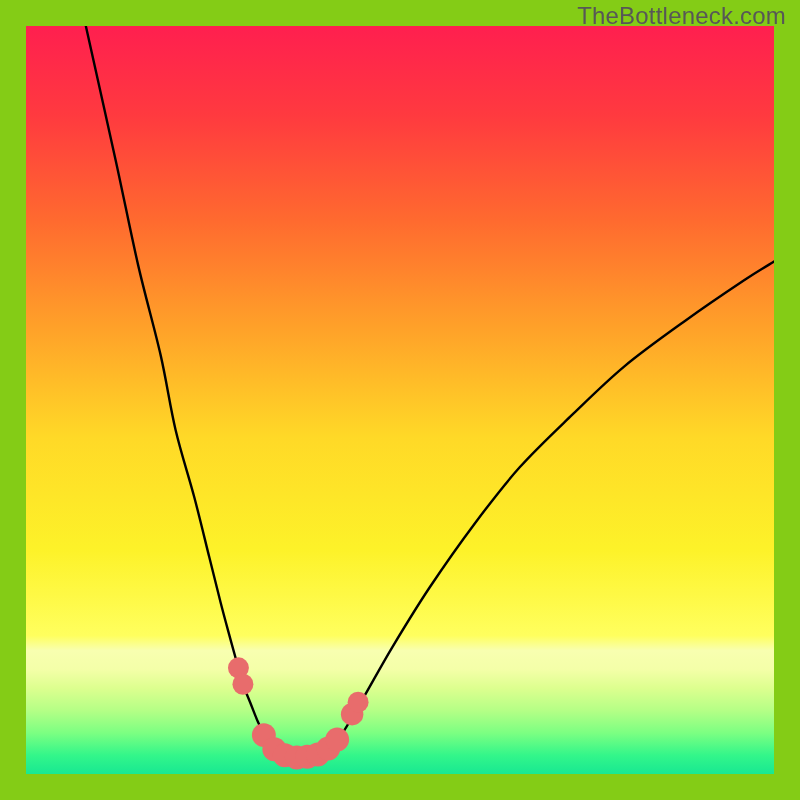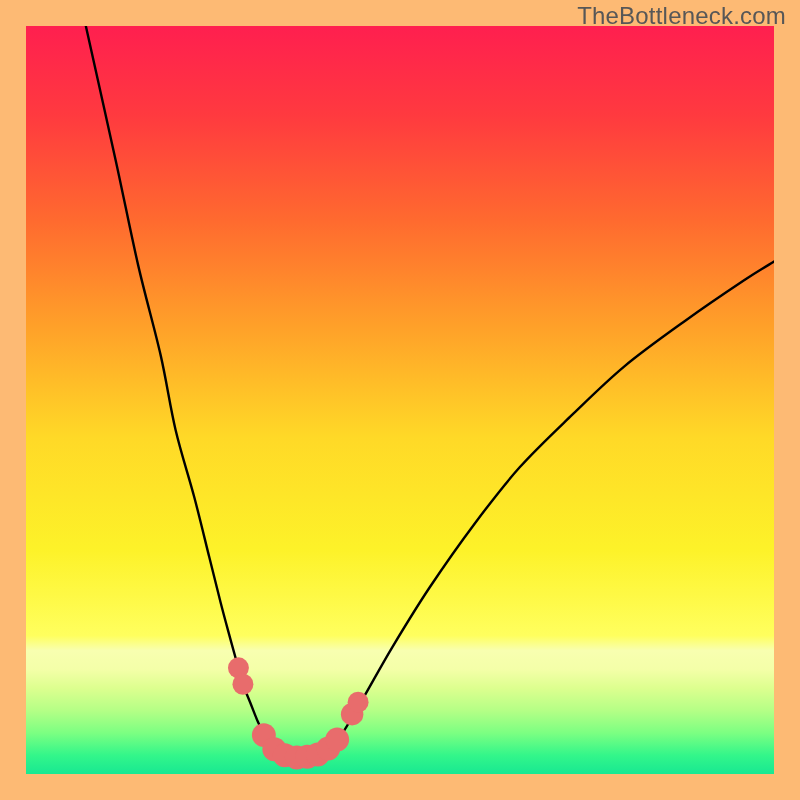--- a/index.html
+++ b/index.html
@@ -6,21 +6,21 @@
     margin: 0;
     padding: 0;
     width: 800px;
     height: 800px;
     background: #000;
     overflow: hidden;
   }
   .frame {
     position: absolute;
     inset: 0;
-    background: #fdba74;
+    background: #84cc16;
   }
   .watermark {
     position: absolute;
     top: 2px;
     right: 14px;
     font-family: Arial, Helvetica, sans-serif;
     font-size: 24px;
     color: #575757;
     letter-spacing: 0.2px;
     font-weight: 500;

